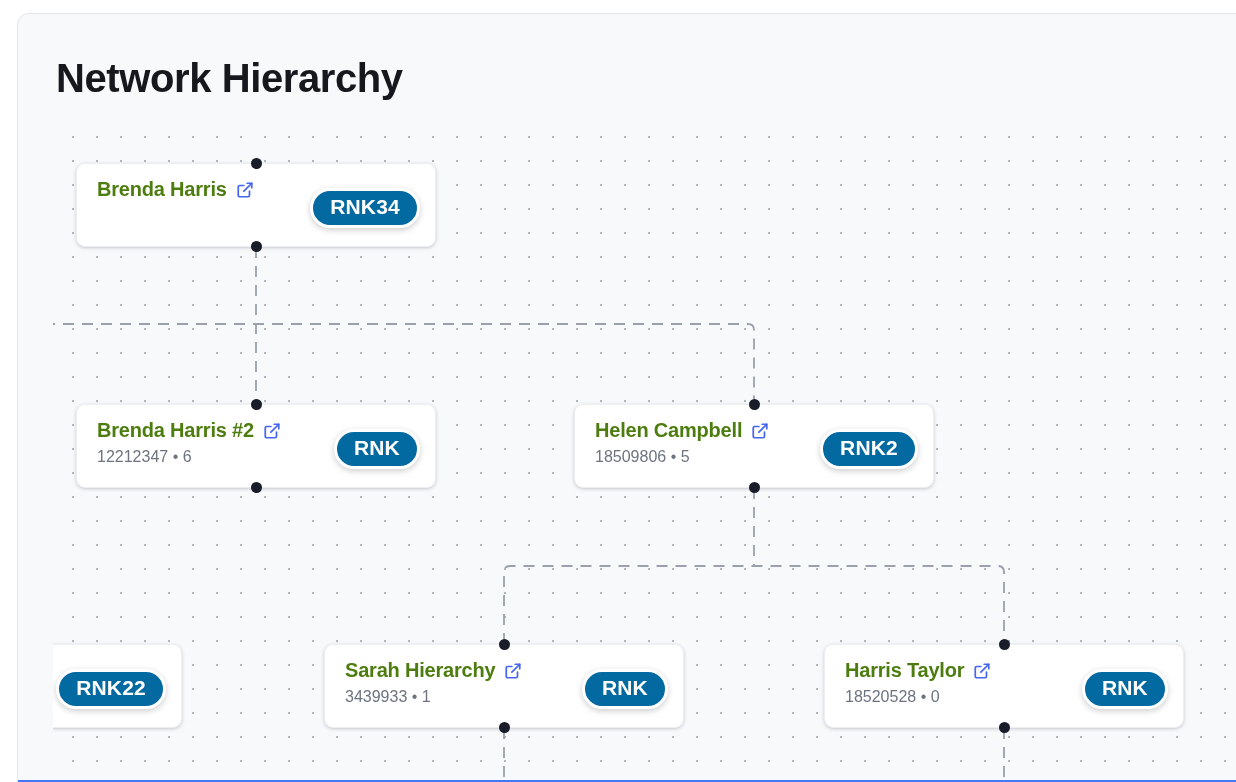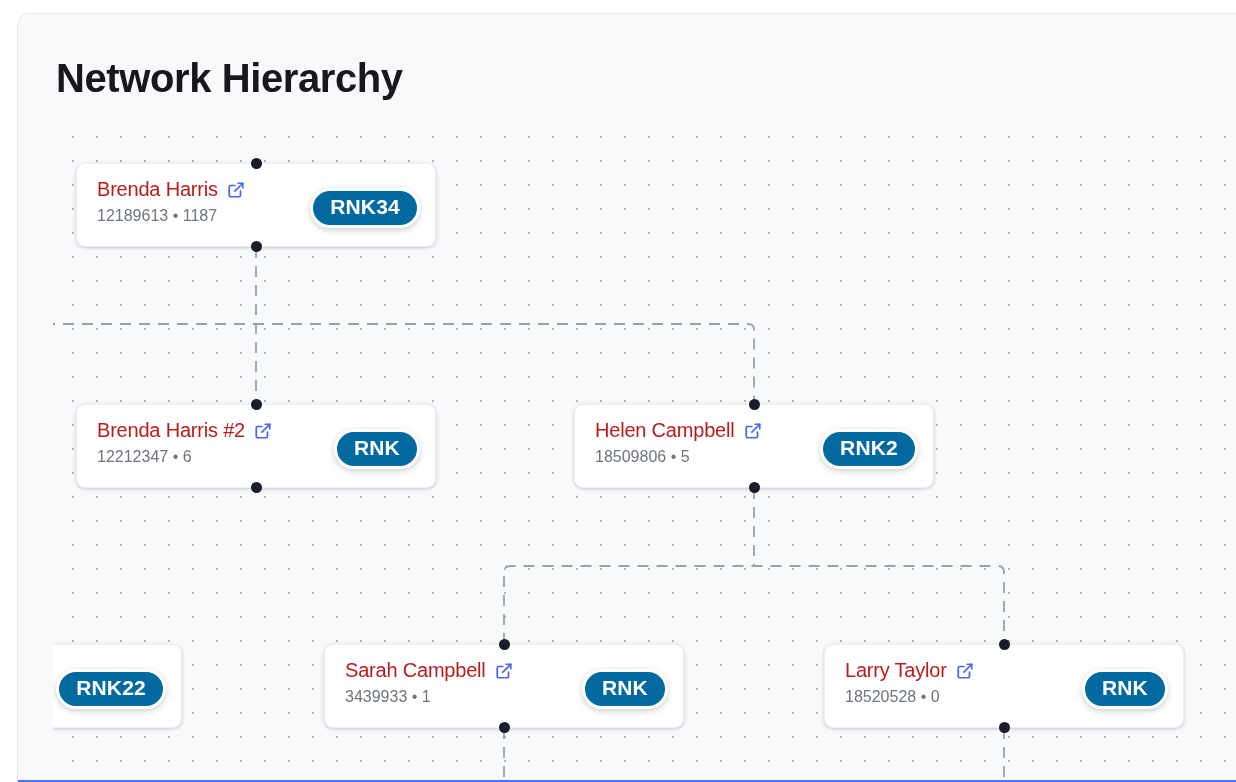--- a/index.html
+++ b/index.html
@@ -56,22 +56,22 @@
     box-shadow: 0 1px 4px rgba(16,24,40,0.14), 0 1px 2px rgba(16,24,40,0.08);
     padding: 14px 0 0 20px;
   }
   .node .name-row {
     display: flex;
     align-items: center;
     gap: 9px;
   }
   .node .name {
     font-size: 20px;
-    font-weight: 400;
-    color: #b91c1c;
+    font-weight: 700;
+    color: #4d7c0f;
     letter-spacing: -0.2px;
     white-space: nowrap;
     text-align: center;
   }
   .node .link-icon {
     width: 18px; height: 18px;
     color: #4566f0;
     display: inline-flex;
     cursor: pointer;
     flex: 0 0 auto;
@@ -147,21 +147,20 @@
       <div class="name-row">
         <span class="name">Brenda Harris</span>
         <span class="link-icon">
           <svg viewBox="0 0 24 24" fill="none" stroke="currentColor" stroke-width="2.3" stroke-linecap="round" stroke-linejoin="round">
               <path d="M18 13.5V19a2 2 0 0 1-2 2H5a2 2 0 0 1-2-2V8a2 2 0 0 1 2-2h5.5"></path>
               <path d="M15 3h6v6"></path>
               <path d="M10.5 13.5 21 3"></path>
             </svg>
         </span>
       </div>
-      <div class="meta">12189613 • 1187</div>
       <span class="badge">RNK34</span>
       <span class="handle bottom"></span>
     </div>
 
     <div class="node node-brenda2">
       <span class="handle top"></span>
       <div class="name-row">
         <span class="name">Brenda Harris #2</span>
         <span class="link-icon">
           <svg viewBox="0 0 24 24" fill="none" stroke="currentColor" stroke-width="2.3" stroke-linecap="round" stroke-linejoin="round">
@@ -193,38 +192,38 @@
       <span class="handle bottom"></span>
     </div>
 
     <div class="node node-clipped">
       <span class="badge">RNK22</span>
     </div>
 
     <div class="node node-sarah">
       <span class="handle top"></span>
       <div class="name-row">
-        <span class="name">Sarah Campbell</span>
+        <span class="name">Sarah Hierarchy</span>
         <span class="link-icon">
           <svg viewBox="0 0 24 24" fill="none" stroke="currentColor" stroke-width="2.3" stroke-linecap="round" stroke-linejoin="round">
               <path d="M18 13.5V19a2 2 0 0 1-2 2H5a2 2 0 0 1-2-2V8a2 2 0 0 1 2-2h5.5"></path>
               <path d="M15 3h6v6"></path>
               <path d="M10.5 13.5 21 3"></path>
             </svg>
         </span>
       </div>
       <div class="meta">3439933 • 1</div>
       <span class="badge">RNK</span>
       <span class="handle bottom"></span>
     </div>
 
     <div class="node node-larry">
       <span class="handle top"></span>
       <div class="name-row">
-        <span class="name">Larry Taylor</span>
+        <span class="name">Harris Taylor</span>
         <span class="link-icon">
           <svg viewBox="0 0 24 24" fill="none" stroke="currentColor" stroke-width="2.3" stroke-linecap="round" stroke-linejoin="round">
               <path d="M18 13.5V19a2 2 0 0 1-2 2H5a2 2 0 0 1-2-2V8a2 2 0 0 1 2-2h5.5"></path>
               <path d="M15 3h6v6"></path>
               <path d="M10.5 13.5 21 3"></path>
             </svg>
         </span>
       </div>
       <div class="meta">18520528 • 0</div>
       <span class="badge">RNK</span>

